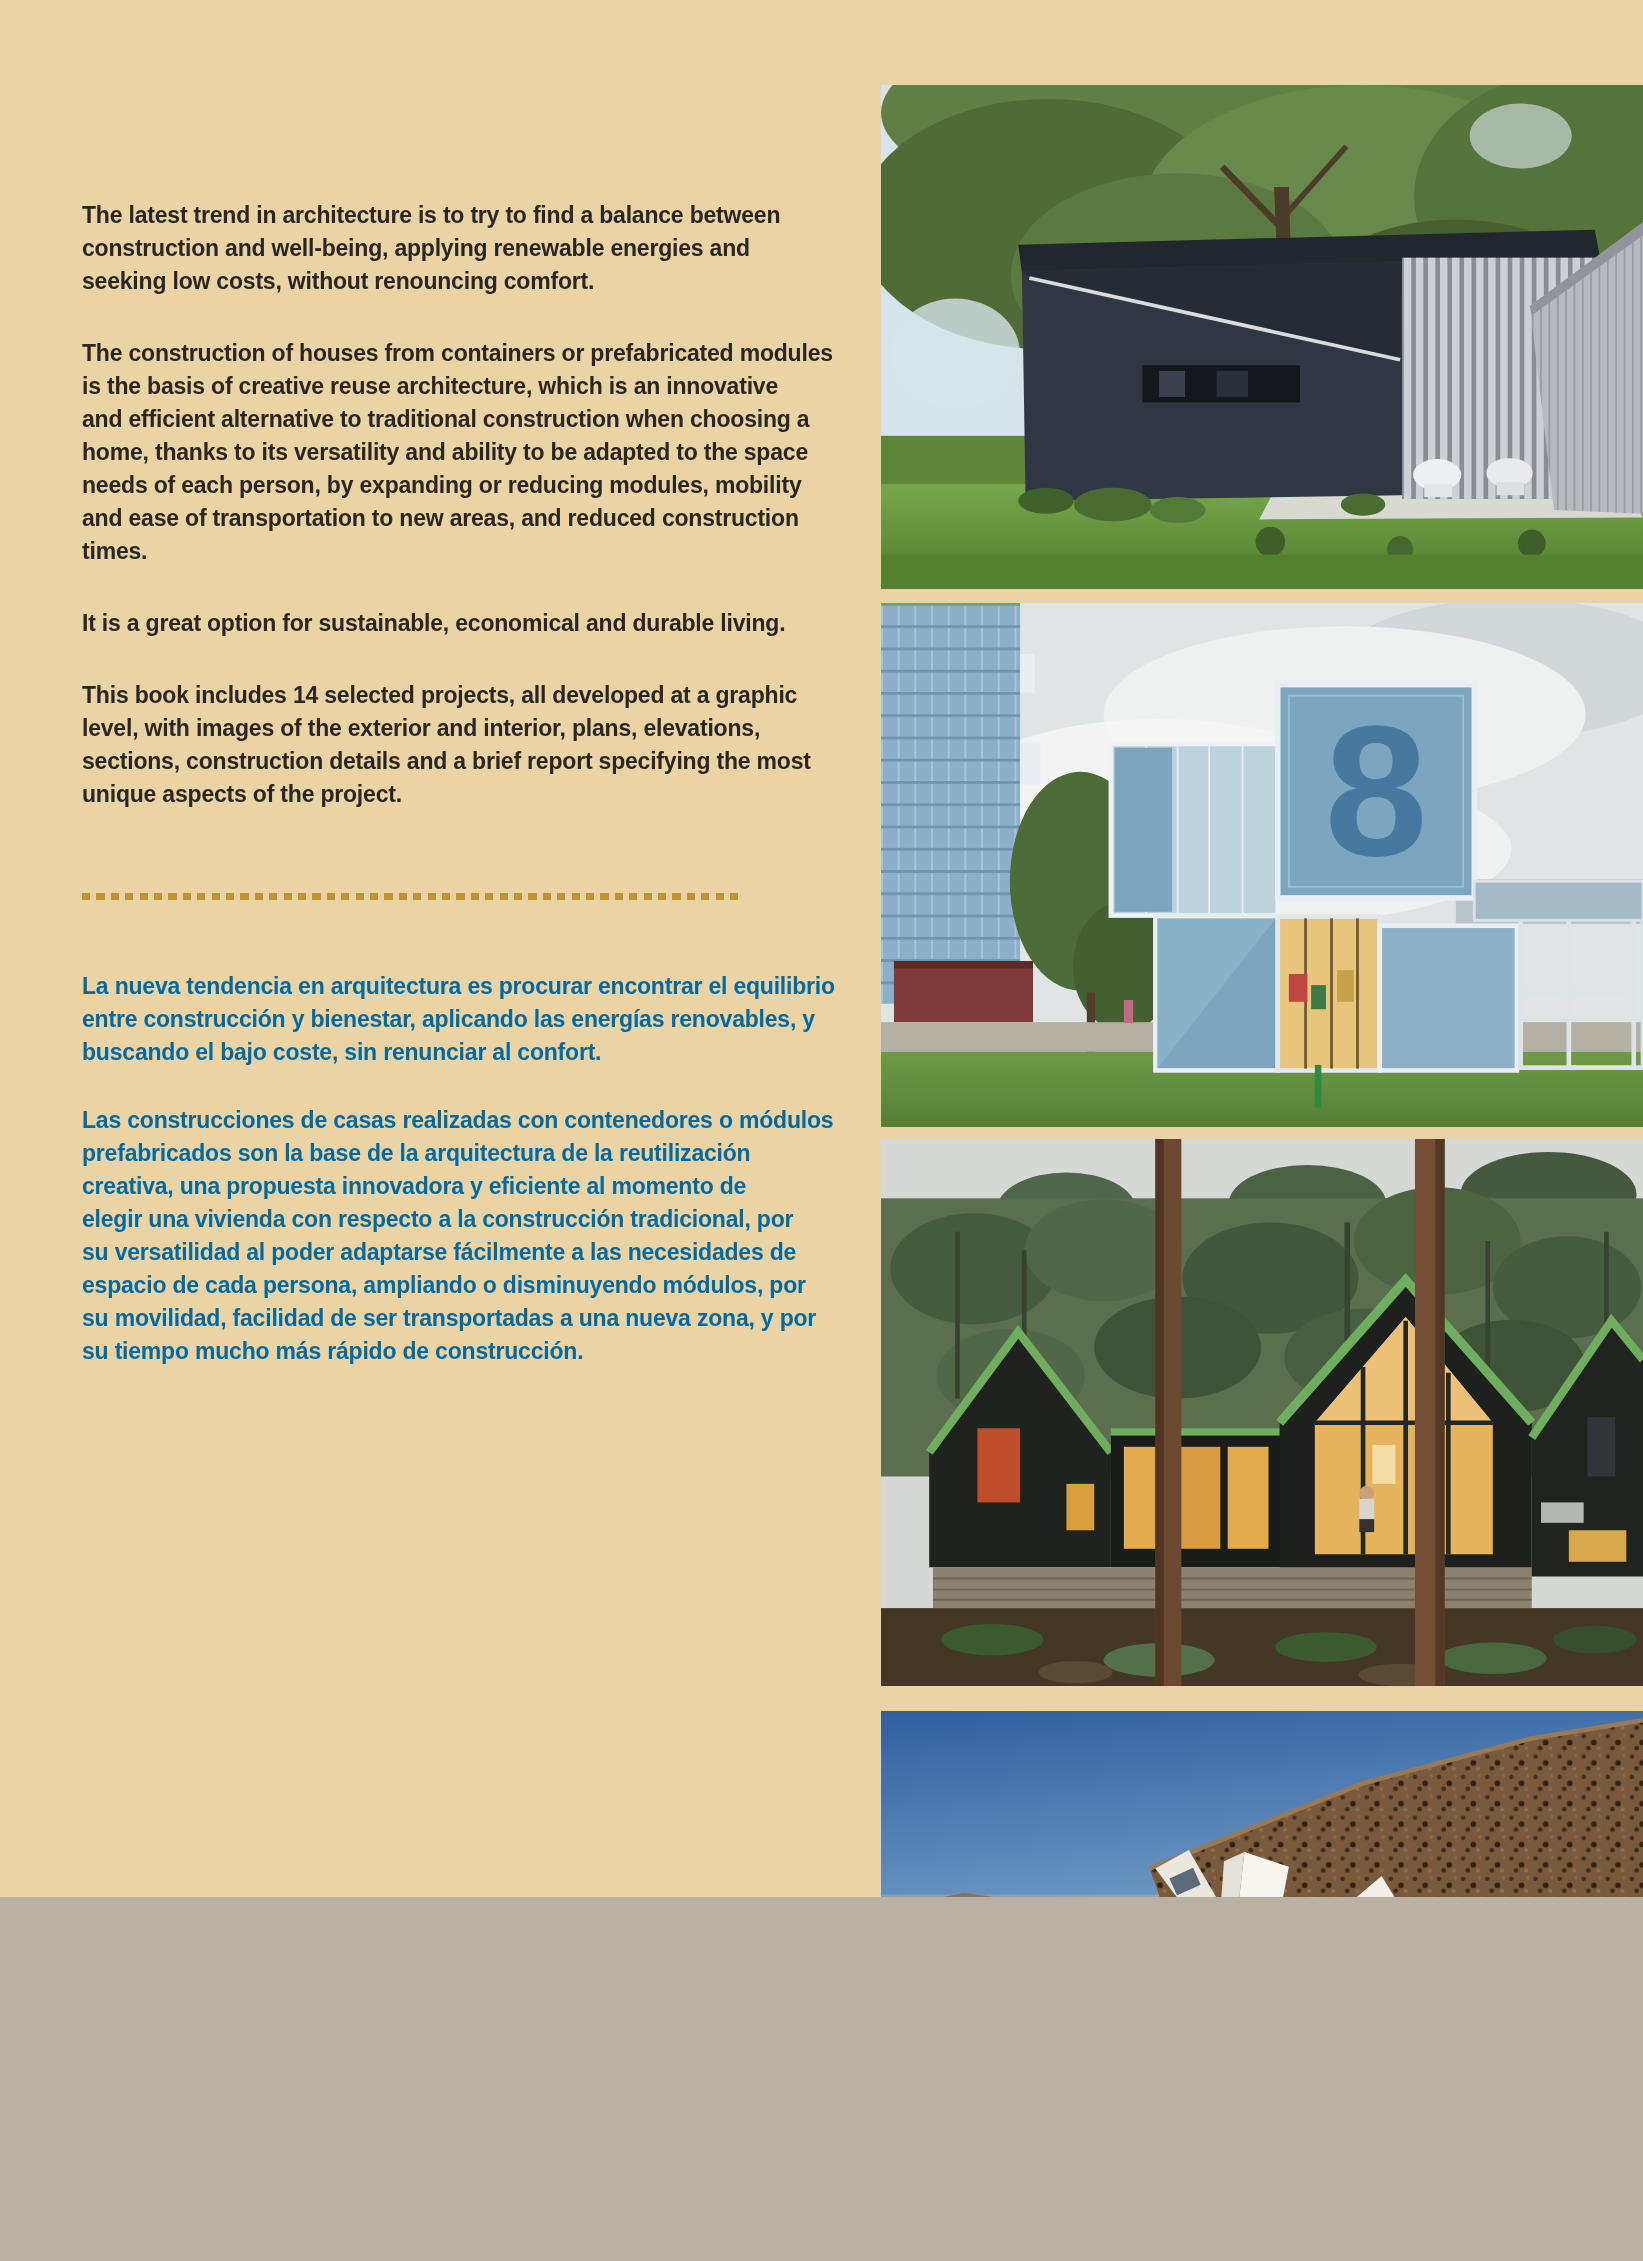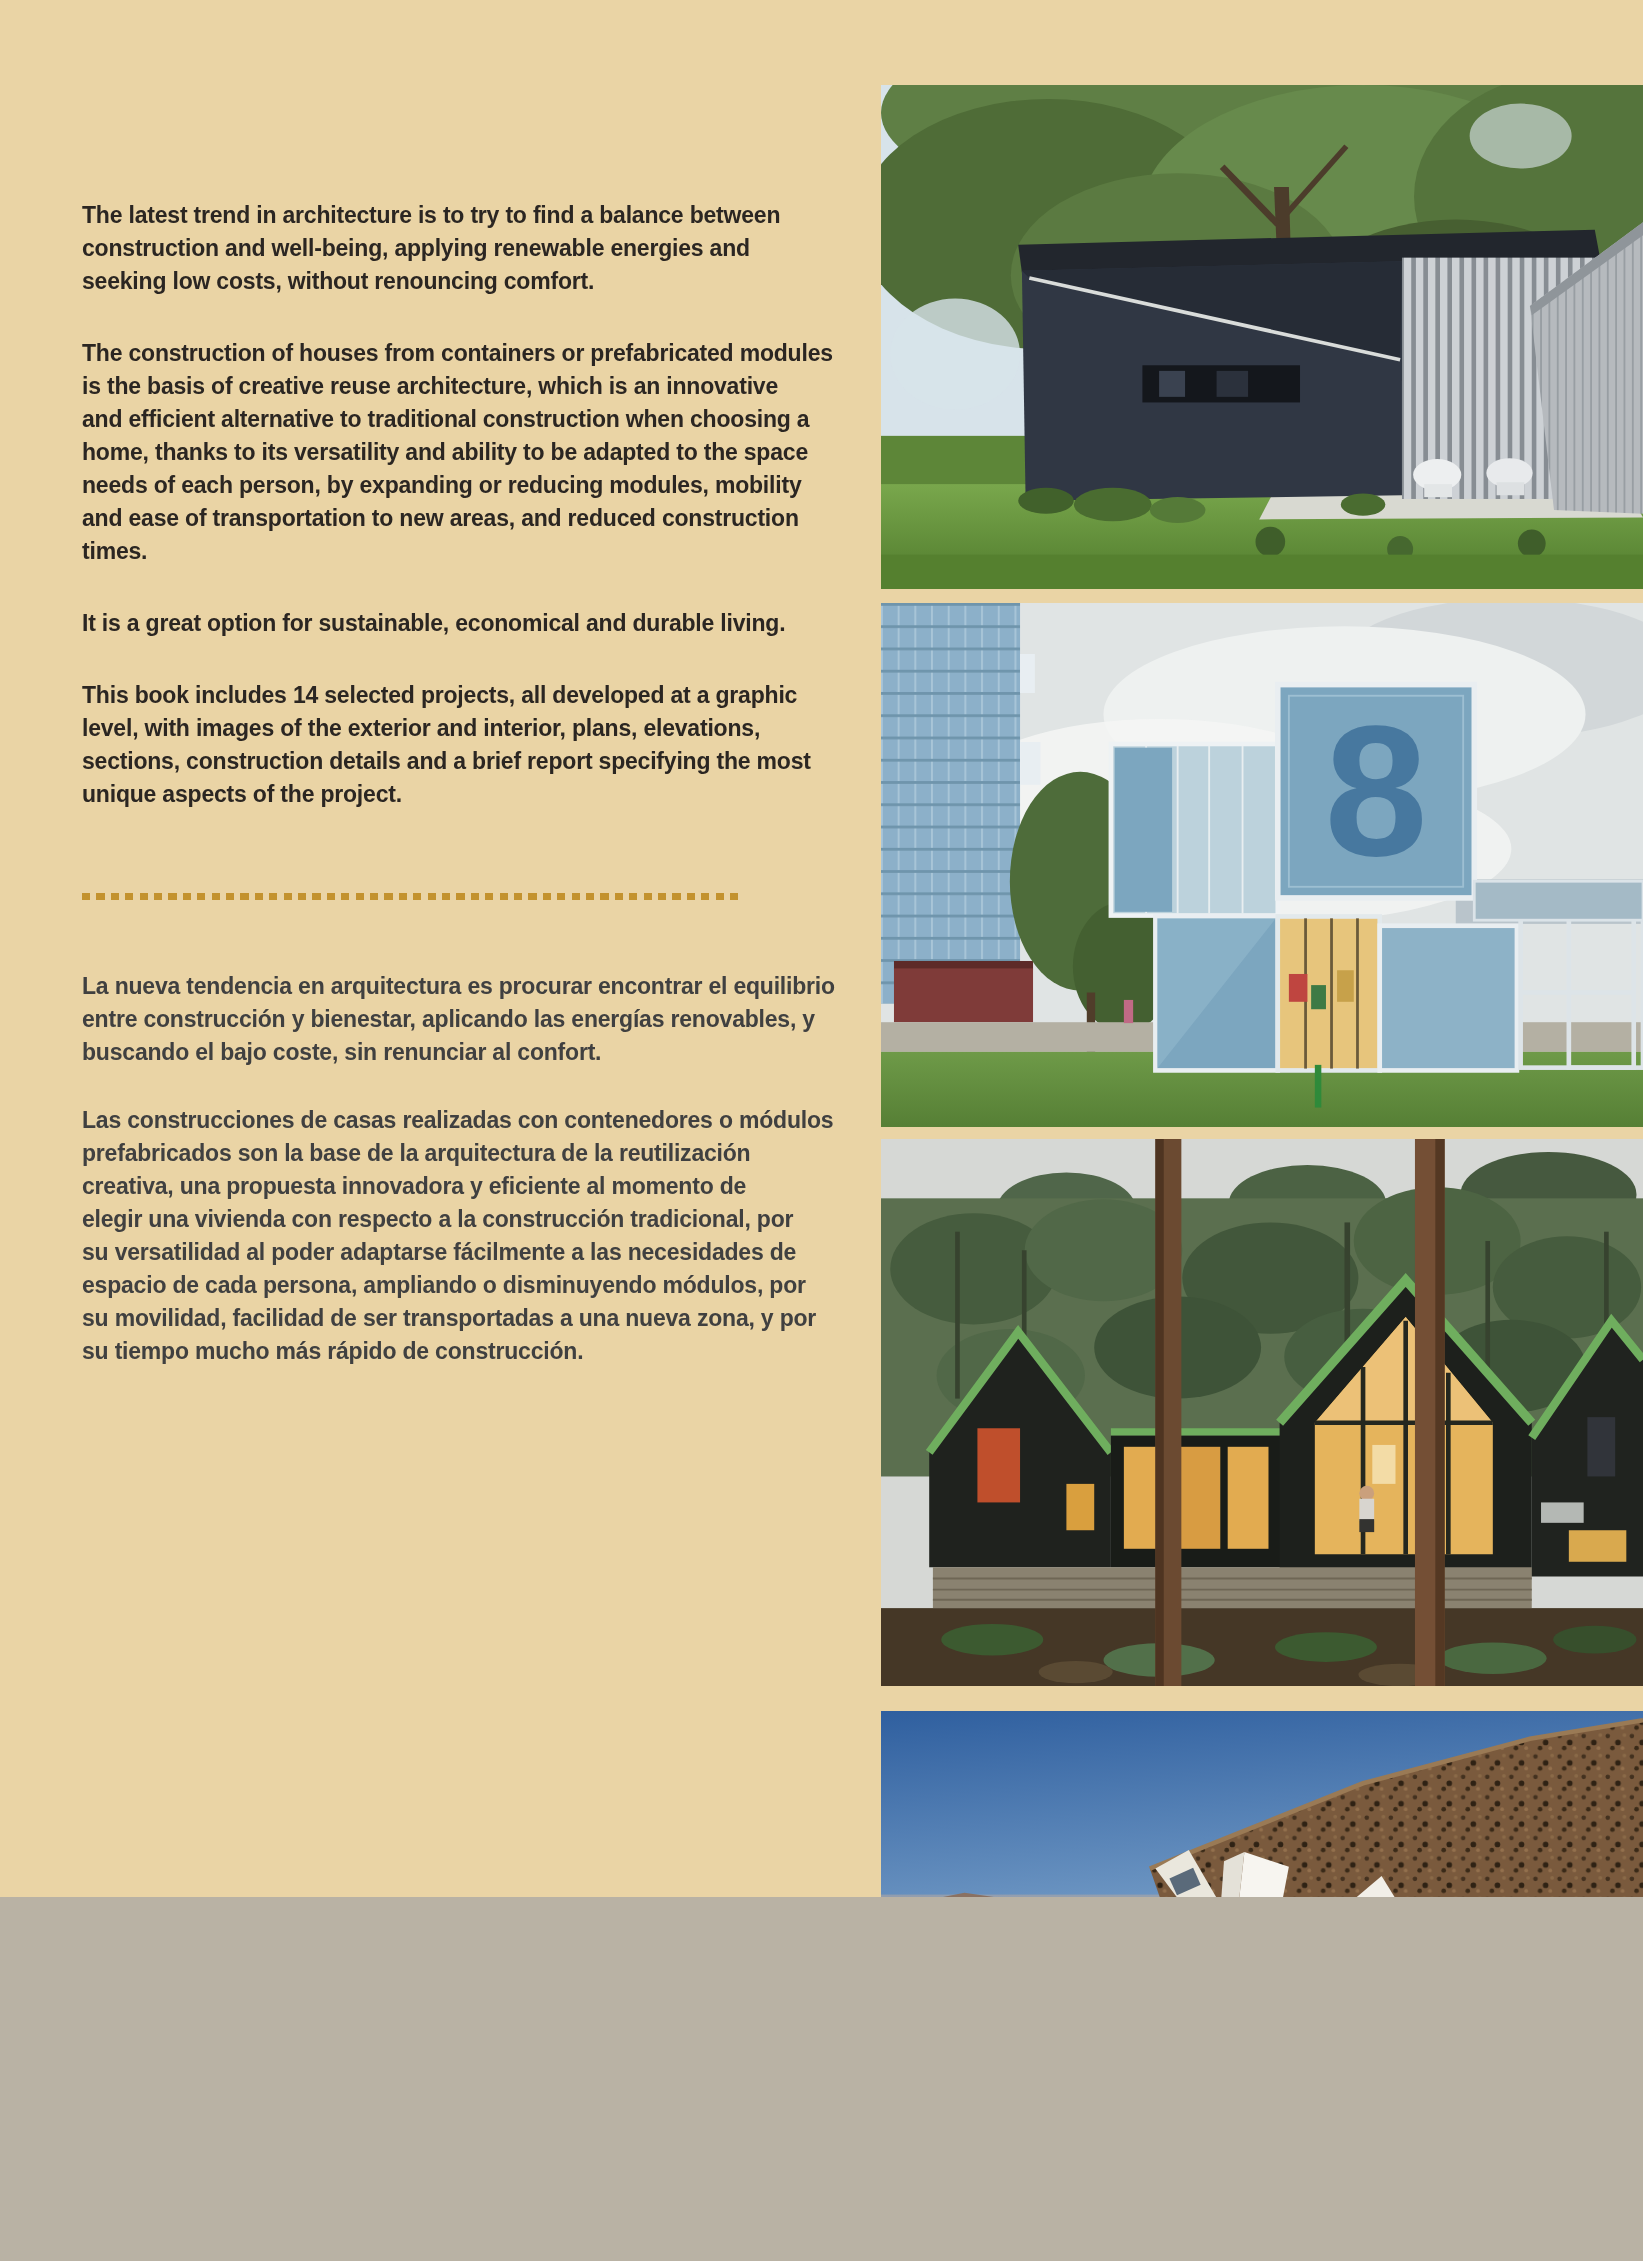--- a/index.html
+++ b/index.html
@@ -15,21 +15,21 @@
   .text-block{position:absolute;left:82px;width:686px;}
   .para{
     white-space:pre;
     font-size:23px;
     line-height:33px;
     letter-spacing:-0.2px;
     margin:0 0 39px 0;
   }
   .en .para{color:#2b2622;font-weight:bold;}
   .es{top:970px;}
-  .es .para{color:#404040;font-weight:bold;margin-bottom:35px;}
+  .es .para{color:#0369a1;font-weight:bold;margin-bottom:35px;}
   .en{top:199px;}
   
   .separator{
     position:absolute;left:82px;top:893px;width:660px;height:7.4px;
     background:repeating-linear-gradient(90deg,#c3922e 0 8.3px,transparent 8.3px 14.4px);
   }
   
   .photo{position:absolute;left:881px;width:762px;padding:0;margin:0;}
   .photo svg{display:block;width:100%;height:100%;}
   #photo1{top:85px;height:504px;}

